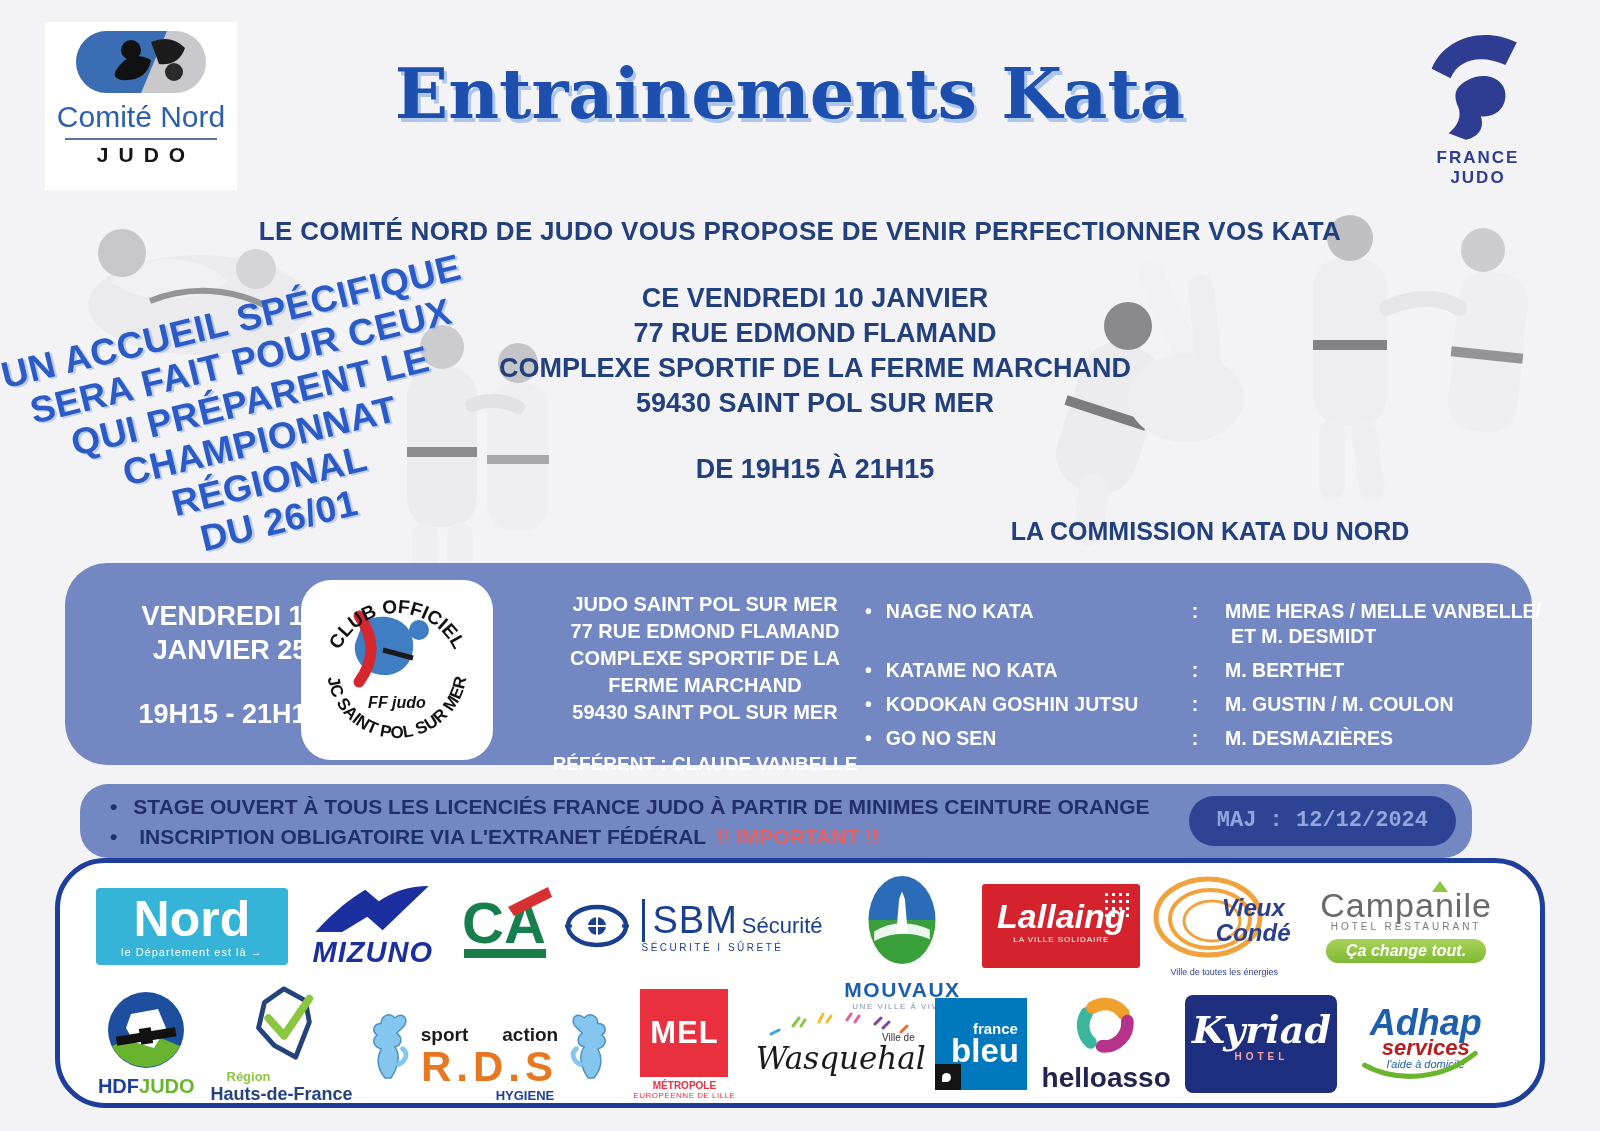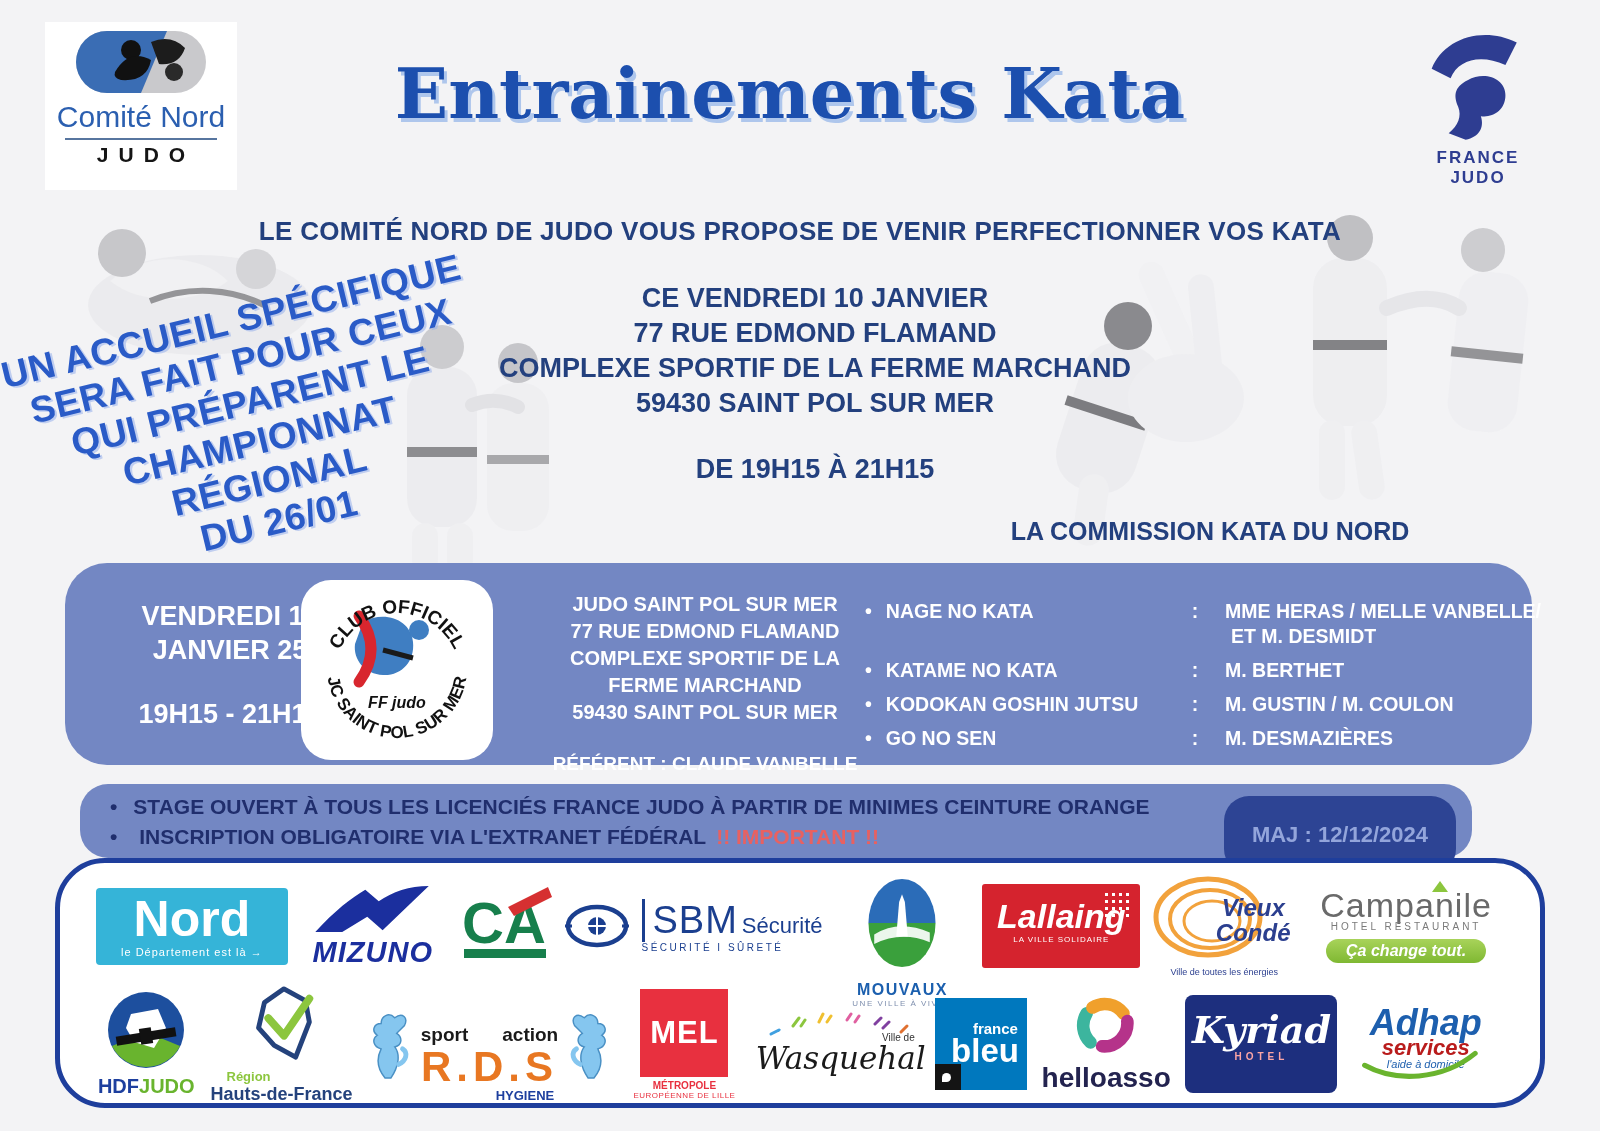--- a/index.html
+++ b/index.html
@@ -44,22 +44,22 @@
   .kata-leaders{white-space:nowrap;}
   .kata-leaders2{display:block;margin-left:6px;}
 
   
   .info-banner{left:80px;top:784px;width:1392px;height:74px;background:#7387c3;border-radius:28px;color:#202e6d;}
   .info-line{position:absolute;left:30px;font-size:21px;font-weight:800;white-space:nowrap;}
   .info-line::before{content:"•";margin-right:16px;}
   .info-line1{top:11px;}
   .info-line2{top:41px;}
   .important{color:#e86161;margin-left:10px;}
-  .maj-badge{position:absolute;right:16px;top:12px;height:50px;line-height:50px;padding:14px 28px;background:#2d4494;border-radius:25px;
-    color:#93a5db;font-size:22px;font-weight:800;}
+  .maj-badge{position:absolute;right:16px;top:12px;height:50px;line-height:50px;padding:0 28px;background:#2d4494;border-radius:25px;
+    color:#93a5db;font-size:22px;font-weight:800;font-family:Liberation Mono, monospace;}
 
   
   .sponsors{left:55px;top:858px;width:1490px;height:250px;background:#fff;border:5px solid #1e3e9c;border-radius:50px;box-sizing:border-box;overflow:hidden;}
   .sp-row{display:flex;align-items:center;justify-content:space-evenly;height:118px;padding:0 26px;}
   .sp-row1{margin-top:4px;}
   .sp{flex:0 0 auto;}
 
   .nord-logo{background:#35b4d8;color:#fff;width:172px;padding:6px 10px 7px;border-radius:4px;text-align:center;}
   .nord-name{font-size:50px;font-weight:800;line-height:50px;}
   .nord-tag{font-size:11px;letter-spacing:1px;margin-top:2px;white-space:nowrap;}
@@ -67,21 +67,21 @@
   .mizuno-logo{text-align:center;width:150px;}
   .mizuno-name{font-size:29px;font-weight:800;font-style:italic;color:#1b2f9e;letter-spacing:1px;margin-top:-2px;}
 
   .sbm-logo{display:flex;align-items:center;gap:12px;color:#1b3f8f;}
   .sbm-line{display:flex;align-items:baseline;border-left:3px solid #1b3f8f;padding-left:8px;}
   .sbm-name{font-size:38px;font-weight:400;letter-spacing:1px;}
   .sbm-suffix{font-size:22px;margin-left:4px;}
   .sbm-tag{font-size:10px;letter-spacing:2.5px;margin-top:0;}
 
   .mouvaux-logo{text-align:center;width:140px;position:relative;top:16px;}
-  .mouvaux-name{color:#1b5fae;font-weight:800;font-size:16px;letter-spacing:1.5px;margin-top:8px;}
+  .mouvaux-name{color:#1b5fae;font-weight:800;font-size:21px;letter-spacing:1.5px;margin-top:8px;}
   .mouvaux-tag{font-size:8px;color:#7f8fae;letter-spacing:1.5px;}
 
   .lallaing-logo{background:#d5232e;width:158px;height:84px;border-radius:3px;position:relative;color:#fff;text-align:center;padding-top:16px;box-sizing:border-box;}
   .lallaing-name{font-size:34px;font-weight:800;font-style:italic;line-height:32px;}
   .lallaing-tag{font-size:8px;letter-spacing:1px;margin-top:3px;}
   .lallaing-dots{position:absolute;top:7px;right:9px;width:28px;height:26px;
      background-image:radial-gradient(#fff 1.5px,transparent 1.6px);background-size:7px 7px;}
 
   .vieux-logo{position:relative;width:148px;height:102px;}
   .vieux-text{position:absolute;right:2px;top:20px;width:86px;color:#2b3f8f;font-weight:800;font-style:italic;font-size:24px;line-height:25px;text-align:center;}

